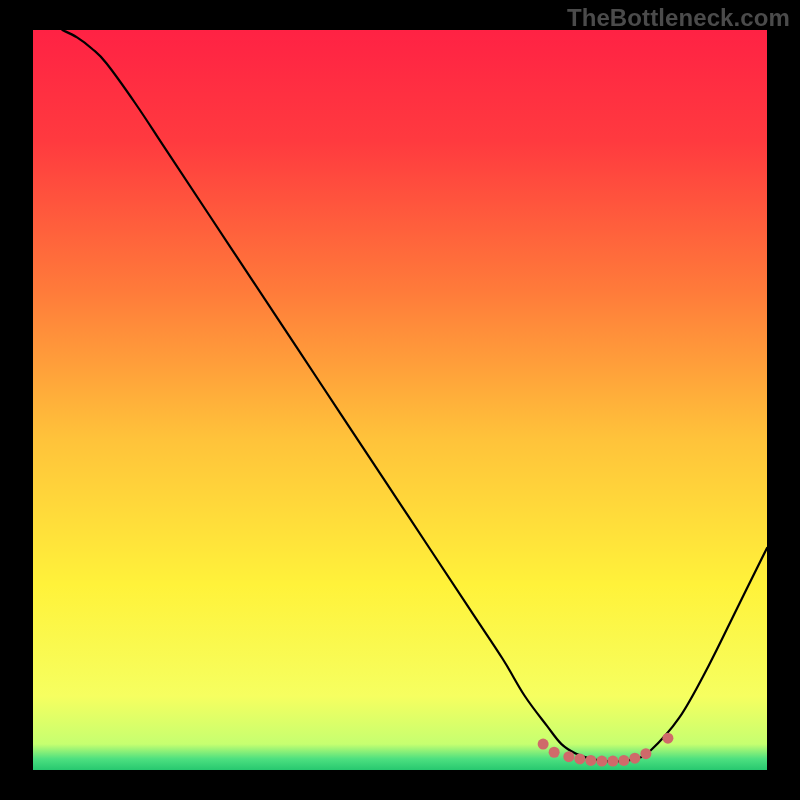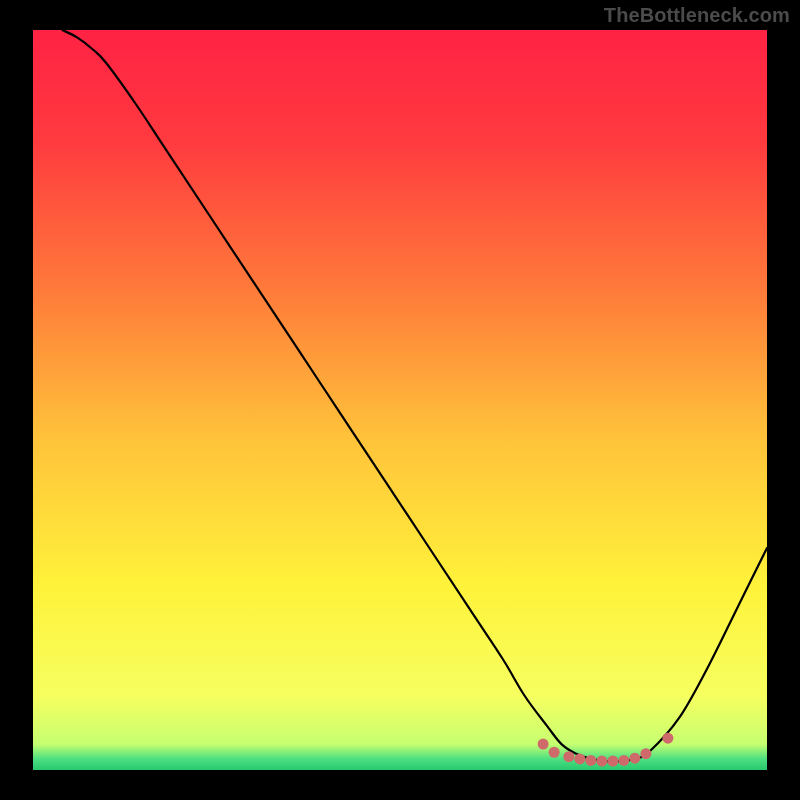--- a/index.html
+++ b/index.html
@@ -2,21 +2,21 @@
 <html><head>
 <meta charset="utf-8">
 <style>
   * { margin: 0; padding: 0; box-sizing: border-box; }
   html, body { width: 800px; height: 800px; overflow: hidden; background: #000; }
   .stage { position: relative; width: 800px; height: 800px; background: #000; }
   .watermark {
     position: absolute;
     top: 4px; right: 10px;
     font-family: Arial, Helvetica, sans-serif;
-    font-size: 20px;
+    font-size: 24px;
     color: #4b4b4b;
     font-weight: 600;
     letter-spacing: 0.1px;
   }
   .plot-area {
     position: absolute;
     left: 33px; top: 30px;
     width: 734px; height: 740px;
   }
   svg { display: block; }

